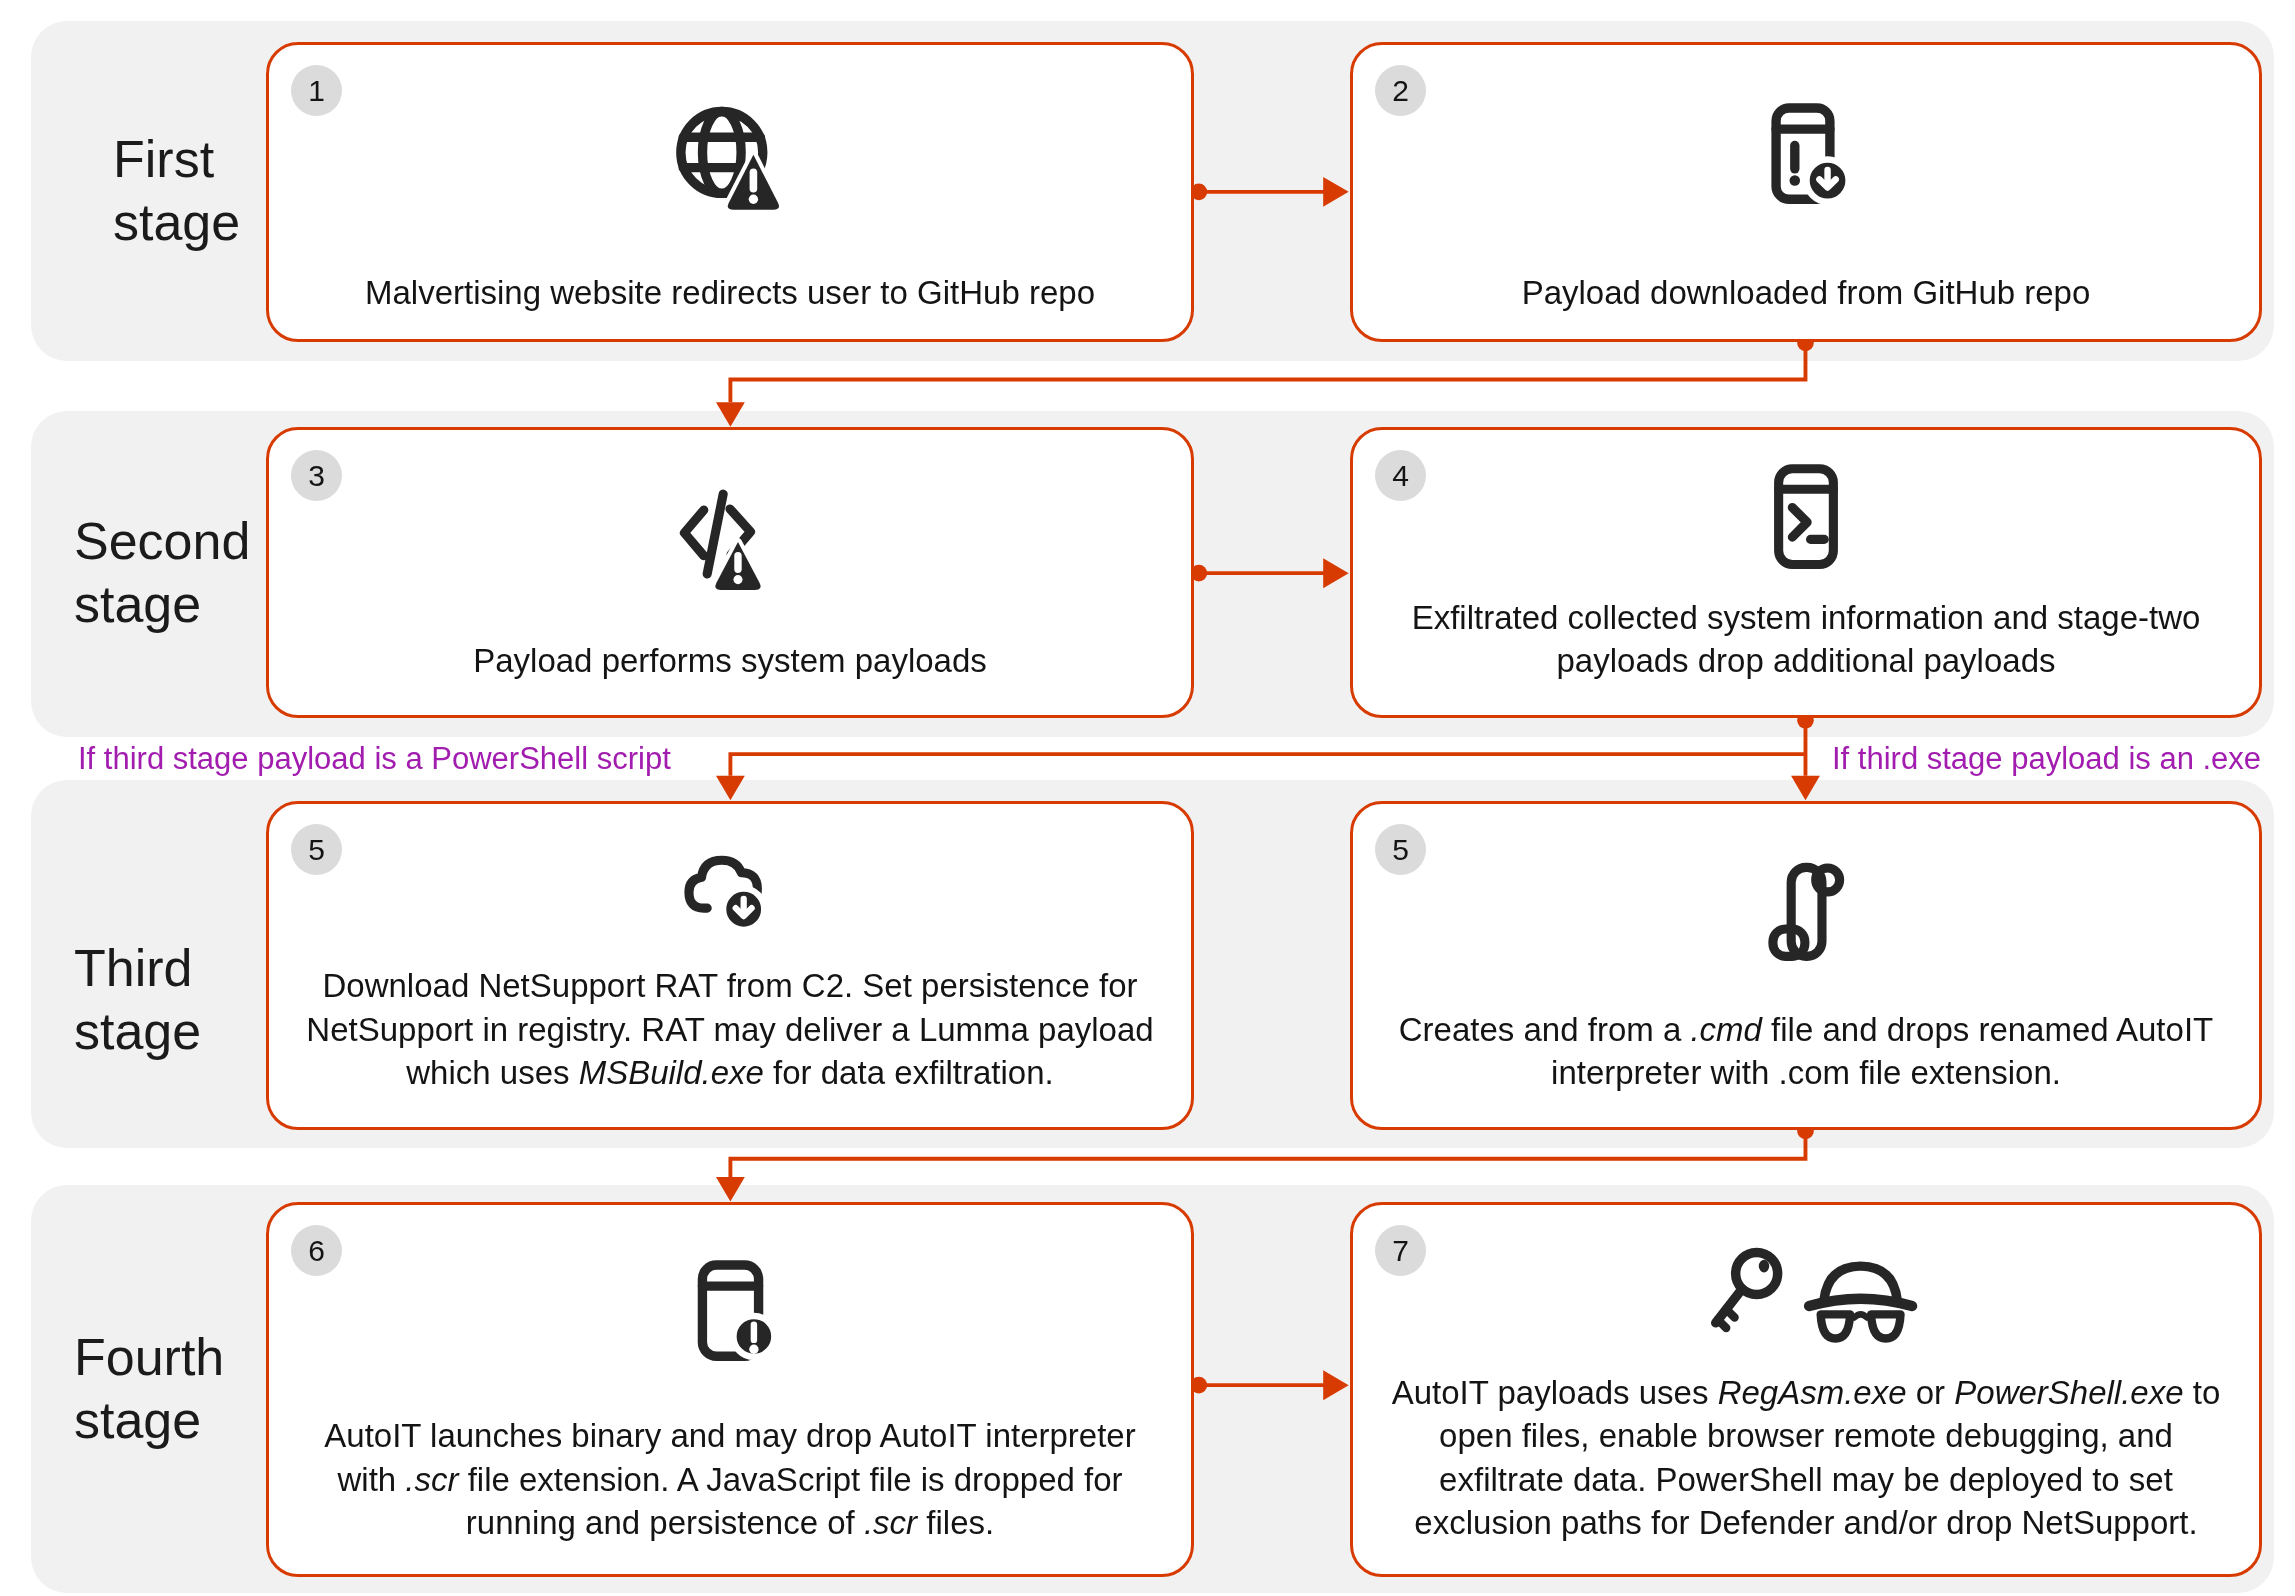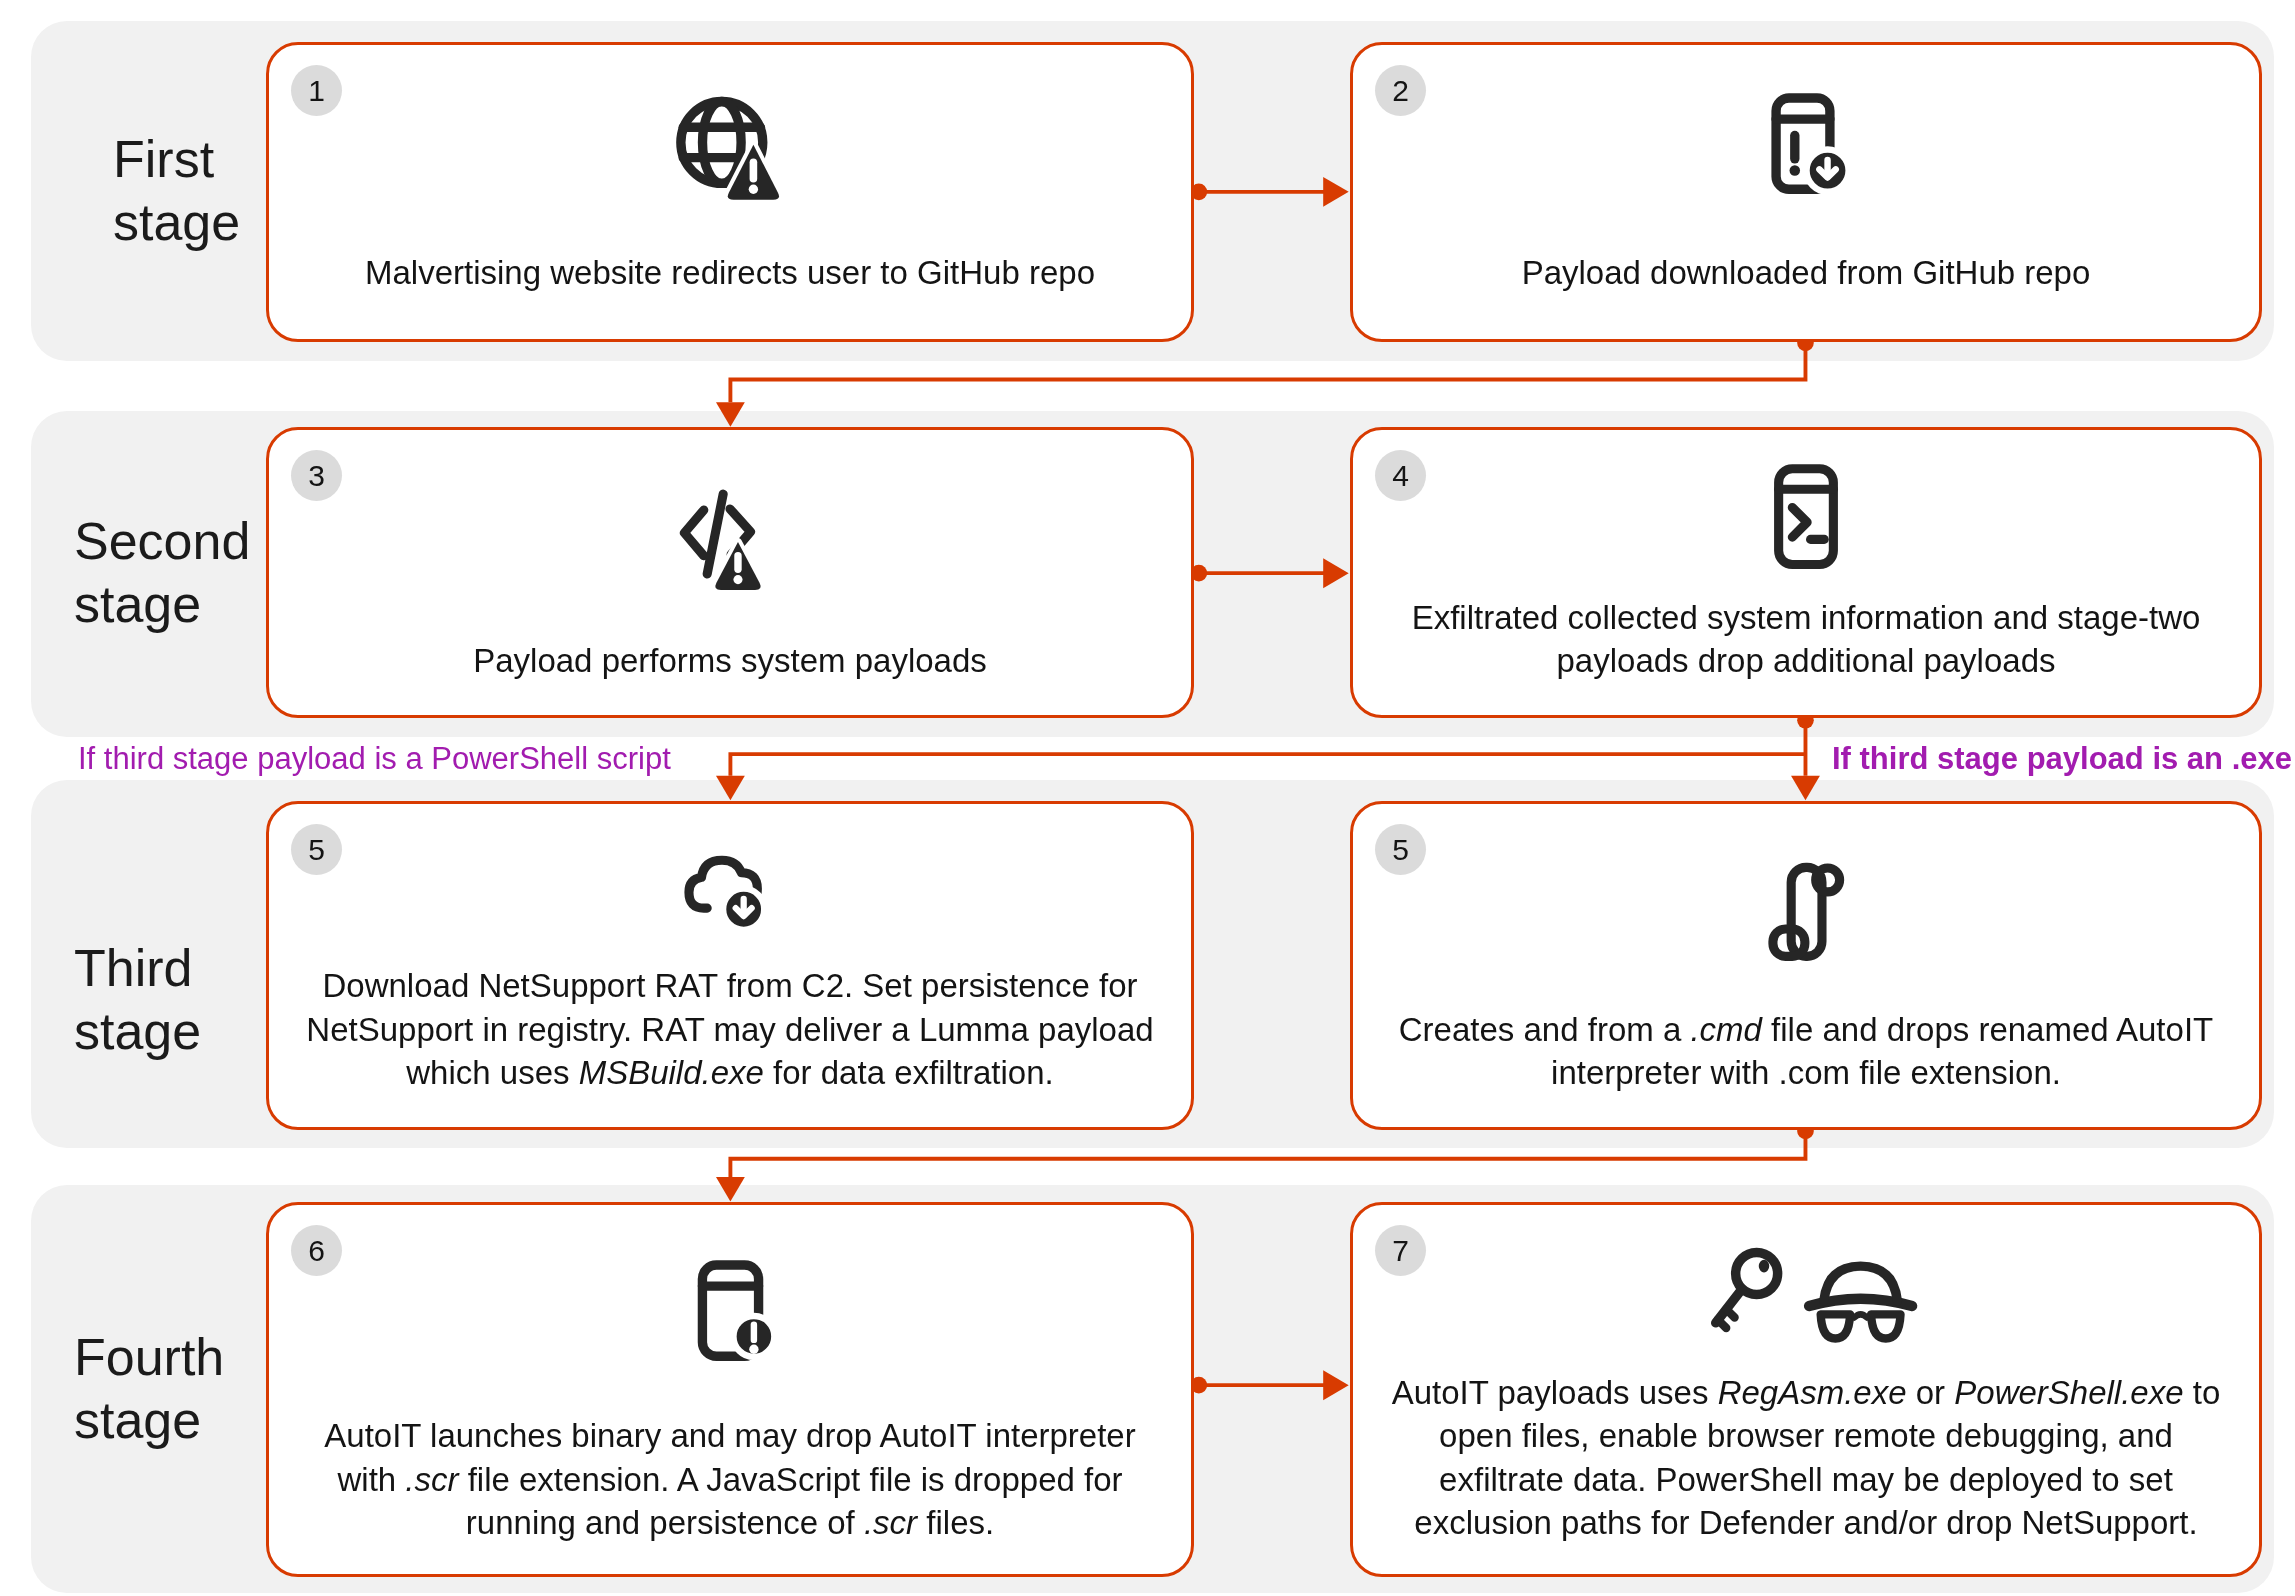--- a/index.html
+++ b/index.html
@@ -22,21 +22,21 @@
     position:absolute;left:22px;top:20px;width:51px;height:51px;border-radius:50%;
     background:#DBDBDB;color:#141414;font-size:30px;
     display:flex;align-items:center;justify-content:center;
   }
   .icon-area{flex:1;display:flex;align-items:center;justify-content:center;padding-top:14.4px;}
   .caption{
     font-size:33px;line-height:1.32;color:#141414;text-align:center;
     padding:0 30.5px 32px 30.5px;
   }
   .caption em{font-style:italic;}
-  .row1 .caption{padding-bottom:44px;margin-top:11px;}
+  .row1 .caption{padding-bottom:24px;margin-top:11px;}
   .row4 .caption{padding-bottom:29px;}
   .branch-label{
     position:absolute;transform:translateY(-50%);font-size:31px;color:#a21caf;white-space:nowrap;
   }
   .overlay{position:absolute;left:0;top:0;pointer-events:none;}
   .ic{stroke:#262626;fill:none;stroke-width:8;stroke-linecap:round;stroke-linejoin:round;}
 </style>
 </head>
 <body>
 
@@ -75,21 +75,21 @@
       <polygon points="1316,768 1290,724 1342,724"></polygon>
       <polygon points="2430,1032 2384,1005 2384,1059"></polygon>
       <polygon points="3253,1441 3227,1397 3279,1397"></polygon>
       <polygon points="1316,1441 1290,1397 1342,1397"></polygon>
       <polygon points="1316,2164 1290,2120 1342,2120"></polygon>
       <polygon points="2430,2495 2384,2468 2384,2522"></polygon>
     </g>
   </svg>
 
   <div class="branch-label" style="left:78px;top:759px;">If third stage payload is a PowerShell script</div>
-  <div class="branch-label" style="left:1832px;top:759px;font-weight:bold;">If third stage payload is an .exe</div>
+  <div class="branch-label" style="left:1832px;top:759px;">If third stage payload is an .exe</div>
 
   <div class="node row1" style="left:266px;top:42px;width:928px;height:300px;">
     <div class="badge">1</div>
     <div class="icon-area">
       <svg class="ic" width="122" height="117" viewBox="0 0 104 100">
         <circle cx="45" cy="44" r="35"></circle>
         <ellipse cx="45" cy="44" rx="16.5" ry="35"></ellipse>
         <line x1="12" y1="31" x2="78" y2="31"></line>
         <line x1="12" y1="57" x2="78" y2="57"></line>
         <path d="M72 46 L93 87 Q96 93 89 93 L55 93 Q48 93 51 87 Z" fill="#262626" stroke="#ffffff" stroke-width="7" paint-order="stroke"></path>

